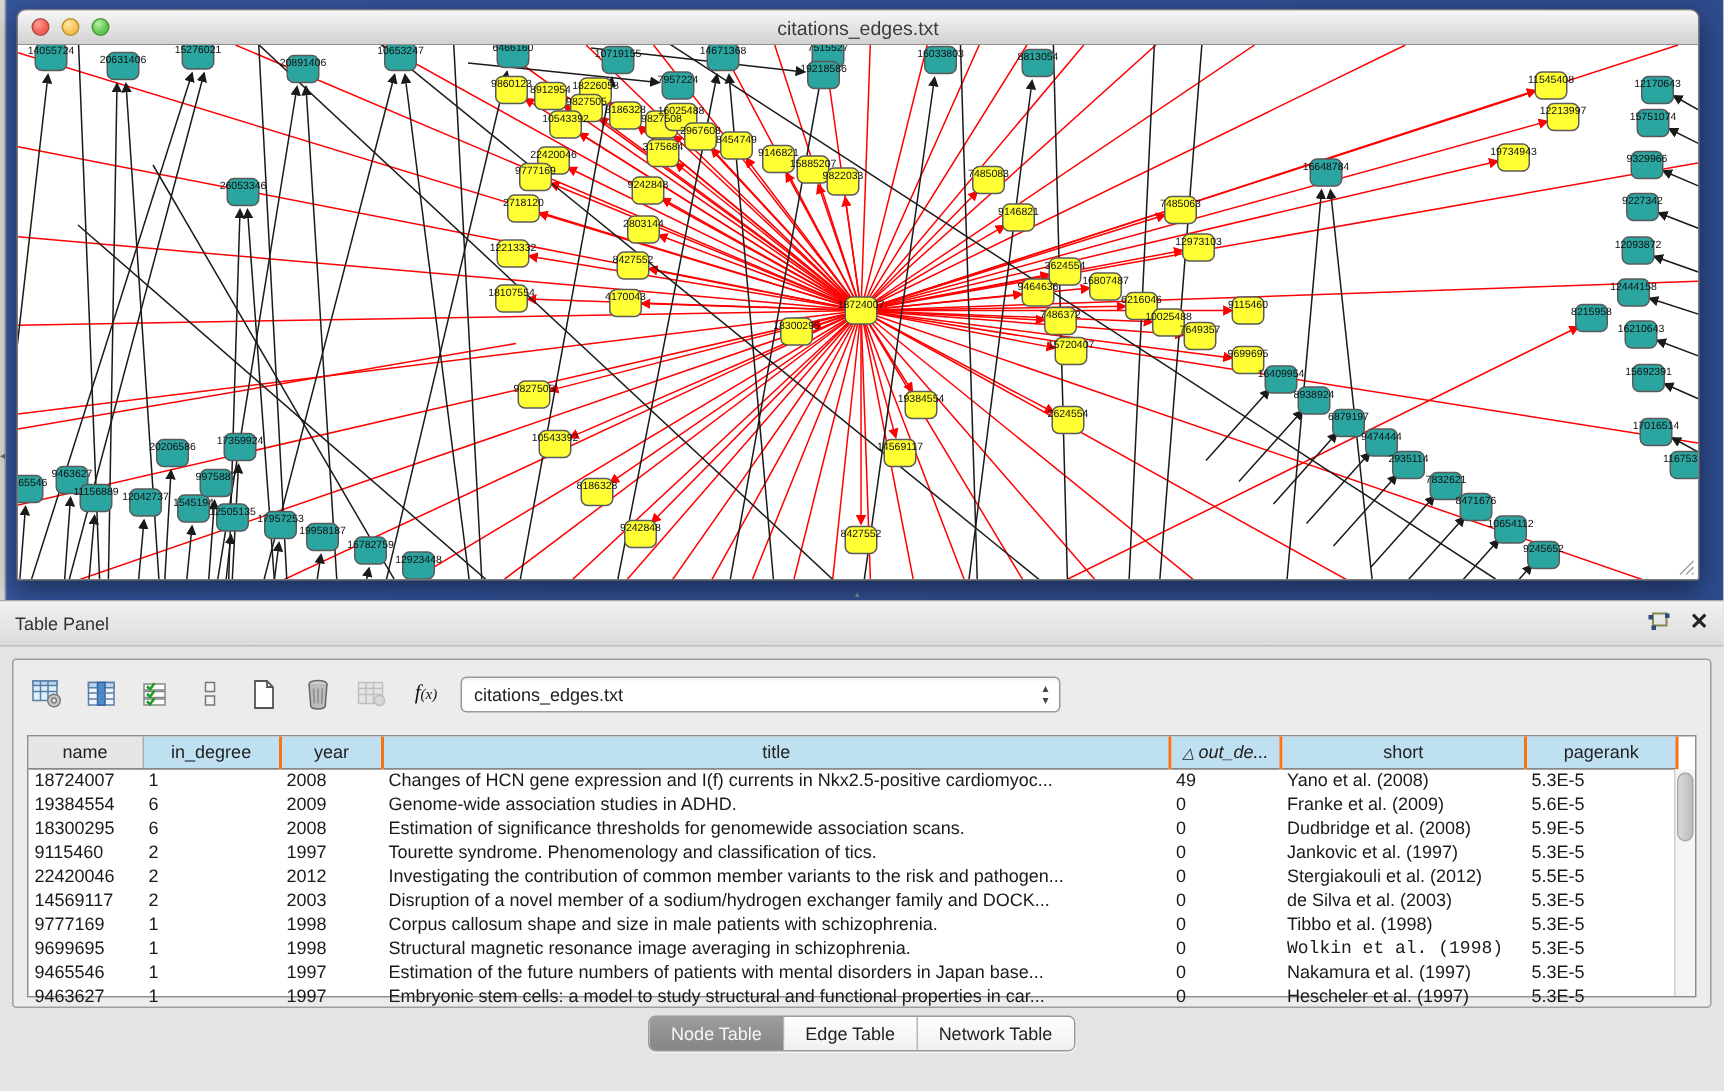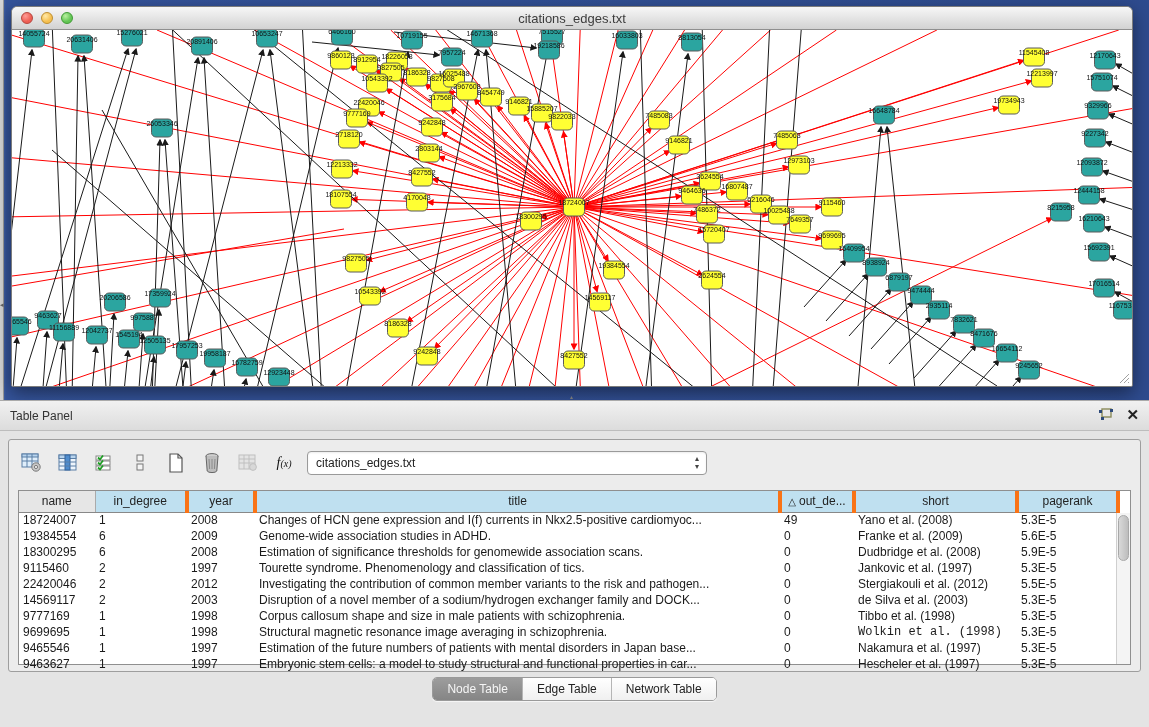--- a/index.html
+++ b/index.html
@@ -51,21 +51,21 @@
   .fx small { font-size:10px; }
   .sheet-select { width:400px; height:24px; background:#fff; border:1px solid #9a9a9a;
     border-radius:4px; display:flex; align-items:center; padding:0 8px; font-size:12px;
     color:#222; position:relative; box-shadow:inset 0 1px 2px rgba(0,0,0,.08); }
   .sheet-select .arrows { position:absolute; right:7px; top:3px; font-size:8px;
     line-height:8px; color:#444; text-align:center; }
 
   .grid-wrap { position:absolute; left:9px; top:50px; right:9px; bottom:6px;
     background:#fff; border:1px solid #8f8f8f; }
   table.grid { border-collapse:collapse; table-layout:fixed; width:1099px; font-size:12px; }
-  table.grid th { height:21px; background:#bfe0f0; border-right:4px solid #f97316;
+  table.grid th { height:21px; background:#bfe0f0; border-right:2px solid #f97316;
     border-bottom:1px solid #888; font-weight:normal; color:#222; text-align:center;
     overflow:hidden; white-space:nowrap; }
   table.grid th.first { background:#e6e6e6; border-right:1px solid #aaa; }
   table.grid td { height:16px; padding:0 4px; color:#1a1a1a; white-space:nowrap;
     overflow:hidden; text-overflow:clip; }
   .sort-tri { font-size:10px; margin-right:3px; }
   .vscroll { position:absolute; right:0; top:22px; bottom:0; width:14px;
     background:#f4f4f4; border-left:1px solid #cfcfcf; }
   .vscroll .thumb { position:absolute; left:1px; top:2px; width:11px; height:46px;
     background:linear-gradient(90deg,#d9d9d9,#bdbdbd); border:1px solid #a8a8a8; border-radius:6px; }
@@ -565,21 +565,21 @@
       </div>
 
       <div class="grid-wrap">
         <table class="grid">
           <thead>
               <tr id="grid-head">
                 <th class="first" style="width: 76px;">name</th>
                 <th style="width: 92px;">in_degree</th>
                 <th style="width: 68px;">year</th>
                 <th style="width: 525px;">title</th>
-                <th style="width: 74px;"><span class="sort-tri">△</span>out_de...</th>
+                <th style="width: 74px; font-style: italic;"><span class="sort-tri">△</span>out_de...</th>
                 <th style="width: 163px;">short</th>
                 <th style="width: 101px;">pagerank</th>
               </tr>
             </thead>
           <tbody id="grid-body">
               <tr>
                 <td style="width: 76px;">18724007</td>
                 <td style="width: 92px;">1</td>
                 <td style="width: 68px;">2008</td>
                 <td style="width: 525px;">Changes of HCN gene expression and I(f) currents in Nkx2.5-positive cardiomyoc...</td>

